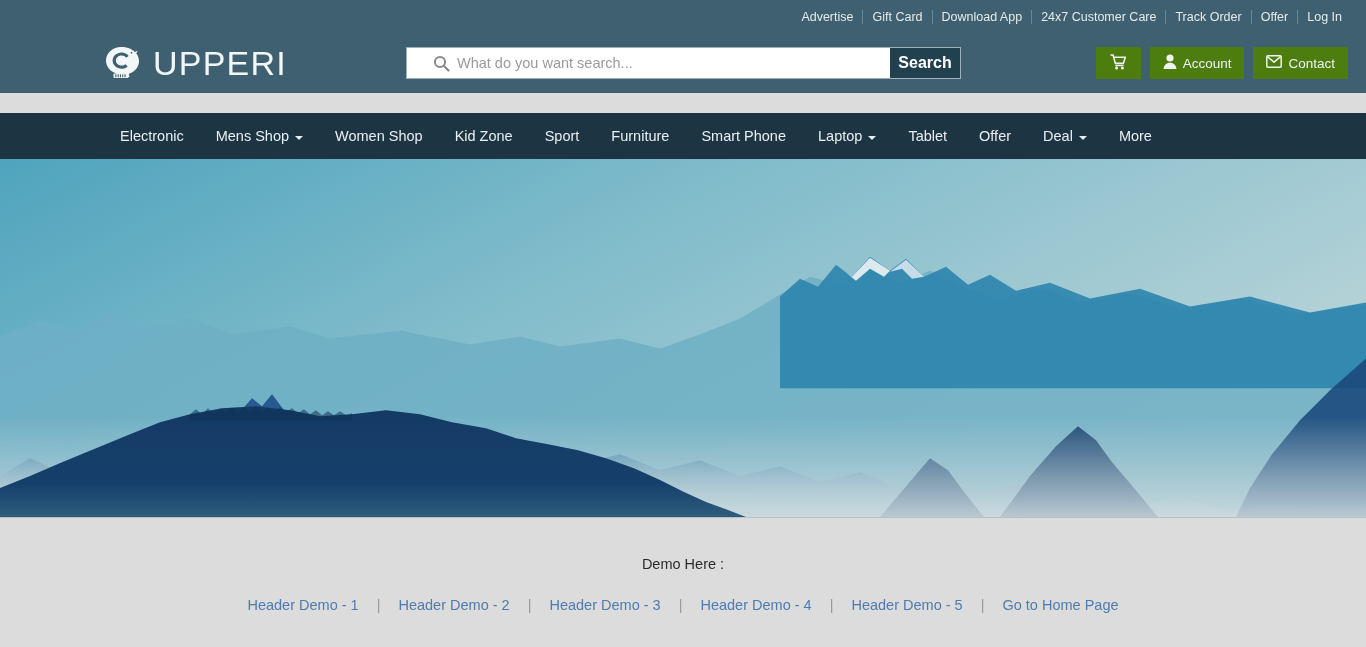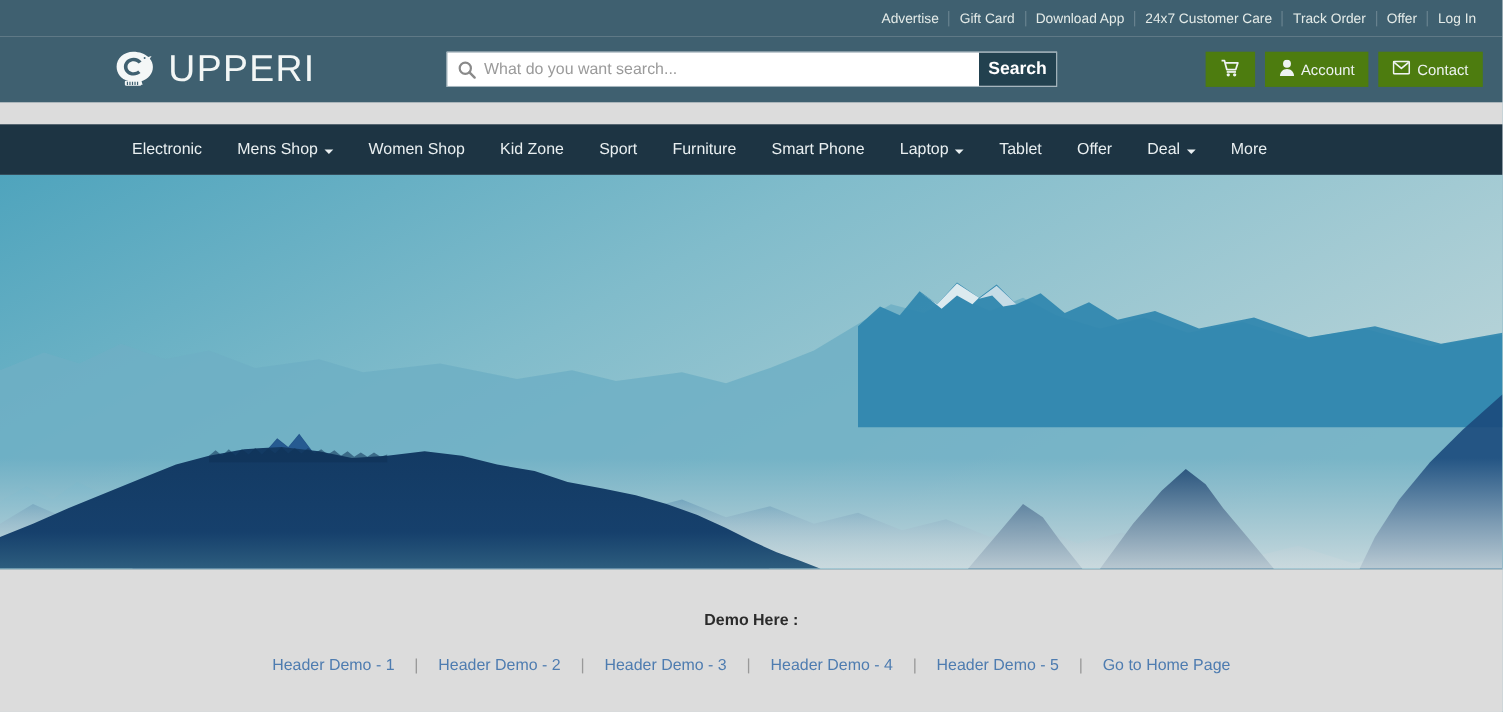--- a/index.html
+++ b/index.html
@@ -69,21 +69,21 @@
     height: 32px;
     display: flex;
     border: 1px solid #9fb0b8;
     background: #ffffff;
   }
   .search-field {
     flex: 1;
     display: flex;
     align-items: center;
     background: #ffffff;
-    padding-left: 9px;
+    padding-left: 26px;
     gap: 7px;
   }
   .search-icon { flex: 0 0 auto; display: block; }
   .search-input {
     border: none;
     outline: none;
     flex: 1;
     height: 100%;
     font-size: 14.5px;
     color: #555;
@@ -169,21 +169,21 @@
 
   
   .demo-section {
     background: #dcdcdc;
     height: 149px;
     padding-top: 38px;
     text-align: center;
   }
   .demo-title {
     font-size: 14.5px;
-    font-weight: bold;
+    font-weight: normal;
     color: #2b2b2b;
   }
   .demo-links {
     margin-top: 25px;
     font-size: 14.5px;
     color: #8a8a8a;
     text-align: center;
   }
   .demo-link {
     color: #4e7cb0;

